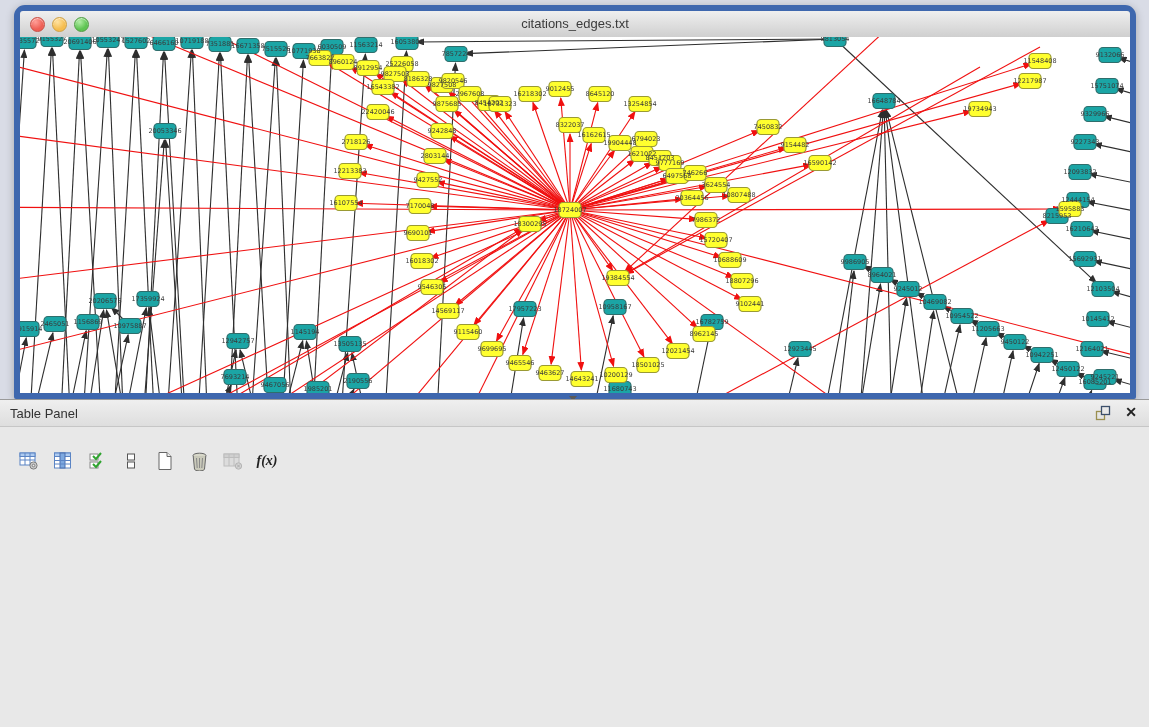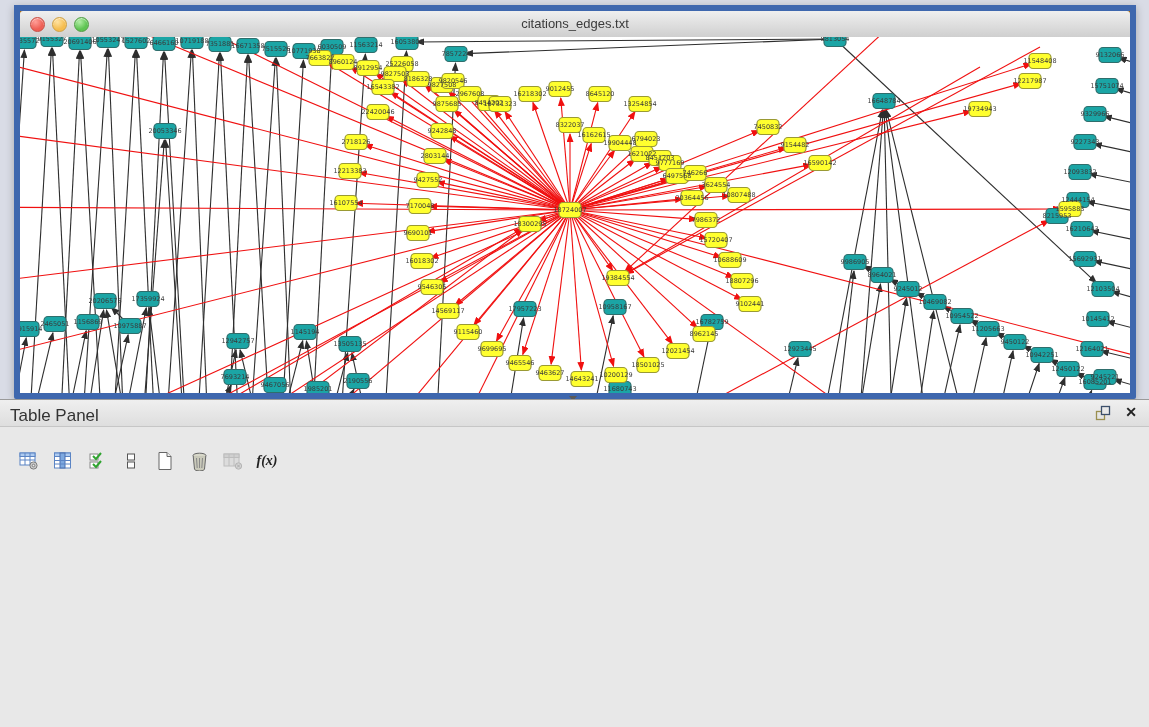--- a/index.html
+++ b/index.html
@@ -1,19 +1,19 @@
 <!DOCTYPE html>
 <html><head>
 <meta charset="utf-8">
 <style>
   html,body{margin:0;padding:0;}
   .app{position:relative;width:1149px;height:727px;background:#d9dce6;font-family:"Liberation Sans",sans-serif;overflow:hidden;}
 
   
-  .net-window{position:absolute;left:14px;top:5px;width:1110px;height:382px;border:6px solid #3e67ae;border-radius:0;border-bottom-left-radius:2px;border-bottom-right-radius:2px;background:#a16207;box-shadow:0 2px 8px rgba(0,0,0,.25);}
+  .net-window{position:absolute;left:14px;top:5px;width:1110px;height:382px;border:6px solid #3e67ae;border-radius:11px;border-bottom-left-radius:2px;border-bottom-right-radius:2px;background:#a16207;box-shadow:0 2px 8px rgba(0,0,0,.25);}
   .titlebar{position:relative;height:26px;background:linear-gradient(#efefef,#cfcfcf);border-bottom:1px solid #979797;border-radius:3px 3px 0 0;}
   .lights{position:absolute;left:10px;top:6px;display:flex;gap:7px;}
   .light{width:13px;height:13px;border-radius:50%;display:inline-block;box-shadow:inset 0 1px 1px rgba(255,255,255,.6);}
   .light.red{background:radial-gradient(circle at 35% 30%,#ff9e97,#ee5f55 60%);border:1px solid #c84b41;}
   .light.yellow{background:radial-gradient(circle at 35% 30%,#ffe2a0,#f5bd4f 60%);border:1px solid #cfa041;}
   .light.green{background:radial-gradient(circle at 35% 30%,#b2eea5,#5ec452 60%);border:1px solid #4f9d42;}
   .win-title{position:absolute;left:0;right:0;top:5px;text-align:center;font-size:13px;color:#3b3b3b;}
   .canvas{position:absolute;left:0;right:0;top:26px;bottom:0;background:#ffffff;overflow:hidden;}
   .canvas svg{display:block;width:100%;height:100%;}
   .edge-r{stroke:#f01010;stroke-width:1.1;fill:none;}
@@ -21,21 +21,21 @@
   .gnode-t{fill:#1ba5a5;stroke:#2f6e6c;stroke-width:1.2;}
   .gnode-y{fill:#ffff2e;stroke:#9a9a34;stroke-width:1.2;}
   .glabel{font-family:"DejaVu Sans",sans-serif;font-size:6.5px;fill:#3a3a3a;}
 
   
   .divider-grip{position:absolute;left:569px;top:396px;width:0;height:0;border-left:4px solid transparent;border-right:4px solid transparent;border-top:5px solid #5a5a5a;}
 
   
   .table-panel{position:absolute;left:0;top:399px;width:1149px;height:328px;background:#e8e8e8;border-top:1px solid #9a9a9a;}
   .panel-header{position:relative;height:26px;background:linear-gradient(#efefef,#dedede);border-bottom:1px solid #c6c6c6;}
-  .panel-title{position:absolute;left:10px;top:6px;font-size:17px;color:#333;}
+  .panel-title{position:absolute;left:10px;top:6px;font-size:13px;color:#333;}
   .float-icon{position:absolute;right:38px;top:5px;width:16px;height:16px;}
   .close-icon{position:absolute;right:12px;top:4px;font-size:14px;font-weight:bold;color:#222;cursor:default;}
 
   .toolbar{position:absolute;left:16px;top:47px;height:28px;display:flex;align-items:center;gap:8px;}
   .tbtn{width:26px;height:26px;display:flex;align-items:center;justify-content:center;background:transparent;border:none;padding:0;}
   .tbtn svg{display:block;}
   .fx{font-family:"Liberation Serif",serif;font-style:italic;font-weight:bold;font-size:14px;color:#222;}
 </style>
 </head>
 <body>

